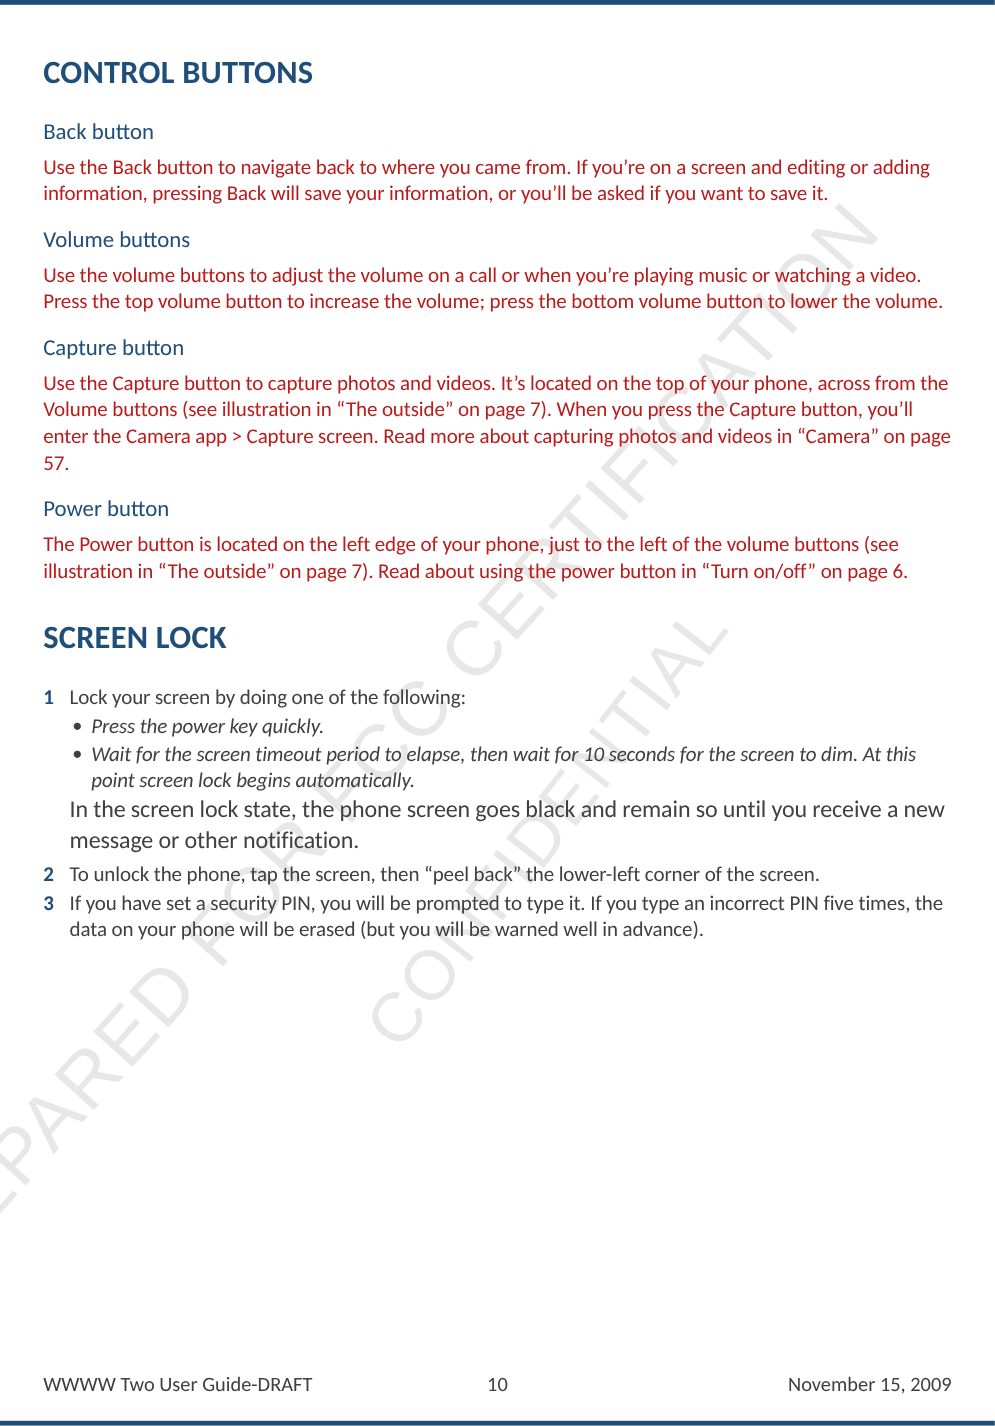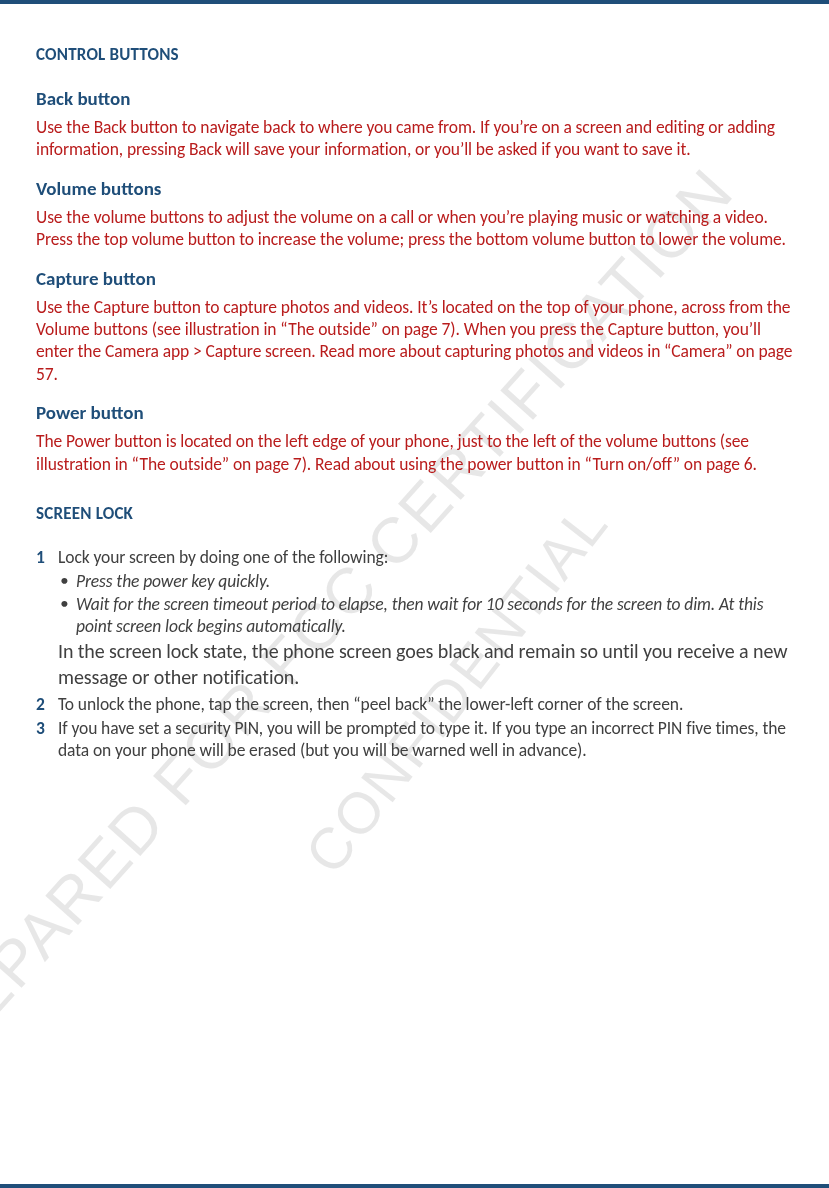--- a/index.html
+++ b/index.html
@@ -18,27 +18,27 @@
     padding: 40px 36px 20px 36px;
     position: relative;
   }
   .content {
     position: relative;
     z-index: 2;
   }
   h1.section-title {
     color: #1f4e79;
     font-weight: 700;
-    font-size: 17px;
+    font-size: 27px;
     margin-bottom: 22px;
     letter-spacing: 0.2px;
   }
   h2.sub-title {
     color: #1f4e79;
-    font-weight: 700;
+    font-weight: 400;
     font-size: 19px;
     margin-top: 16px;
     margin-bottom: 6px;
   }
   p.body {
     color: #b91c1c;
     font-size: 17.5px;
     line-height: 1.28;
     margin-bottom: 6px;
     letter-spacing: -0.1px;
@@ -179,14 +179,19 @@
         <span>To unlock the phone, tap the screen, then “peel back” the lower-left corner of the screen.</span>
       </li>
       <li>
         <span class="num">3</span>
         <span>If you have set a security PIN, you will be prompted to type it. If you type an incorrect PIN five times, the data on your phone will be erased (but you will be warned well in advance).</span>
       </li>
     </ol>
 
   </div>
 
+  <div class="footer">
+    <div class="left">WWWW Two User Guide-DRAFT</div>
+    <div class="center">10</div>
+    <div class="right">November 15, 2009</div>
+  </div>
 
 </div>
 
 </body></html>

